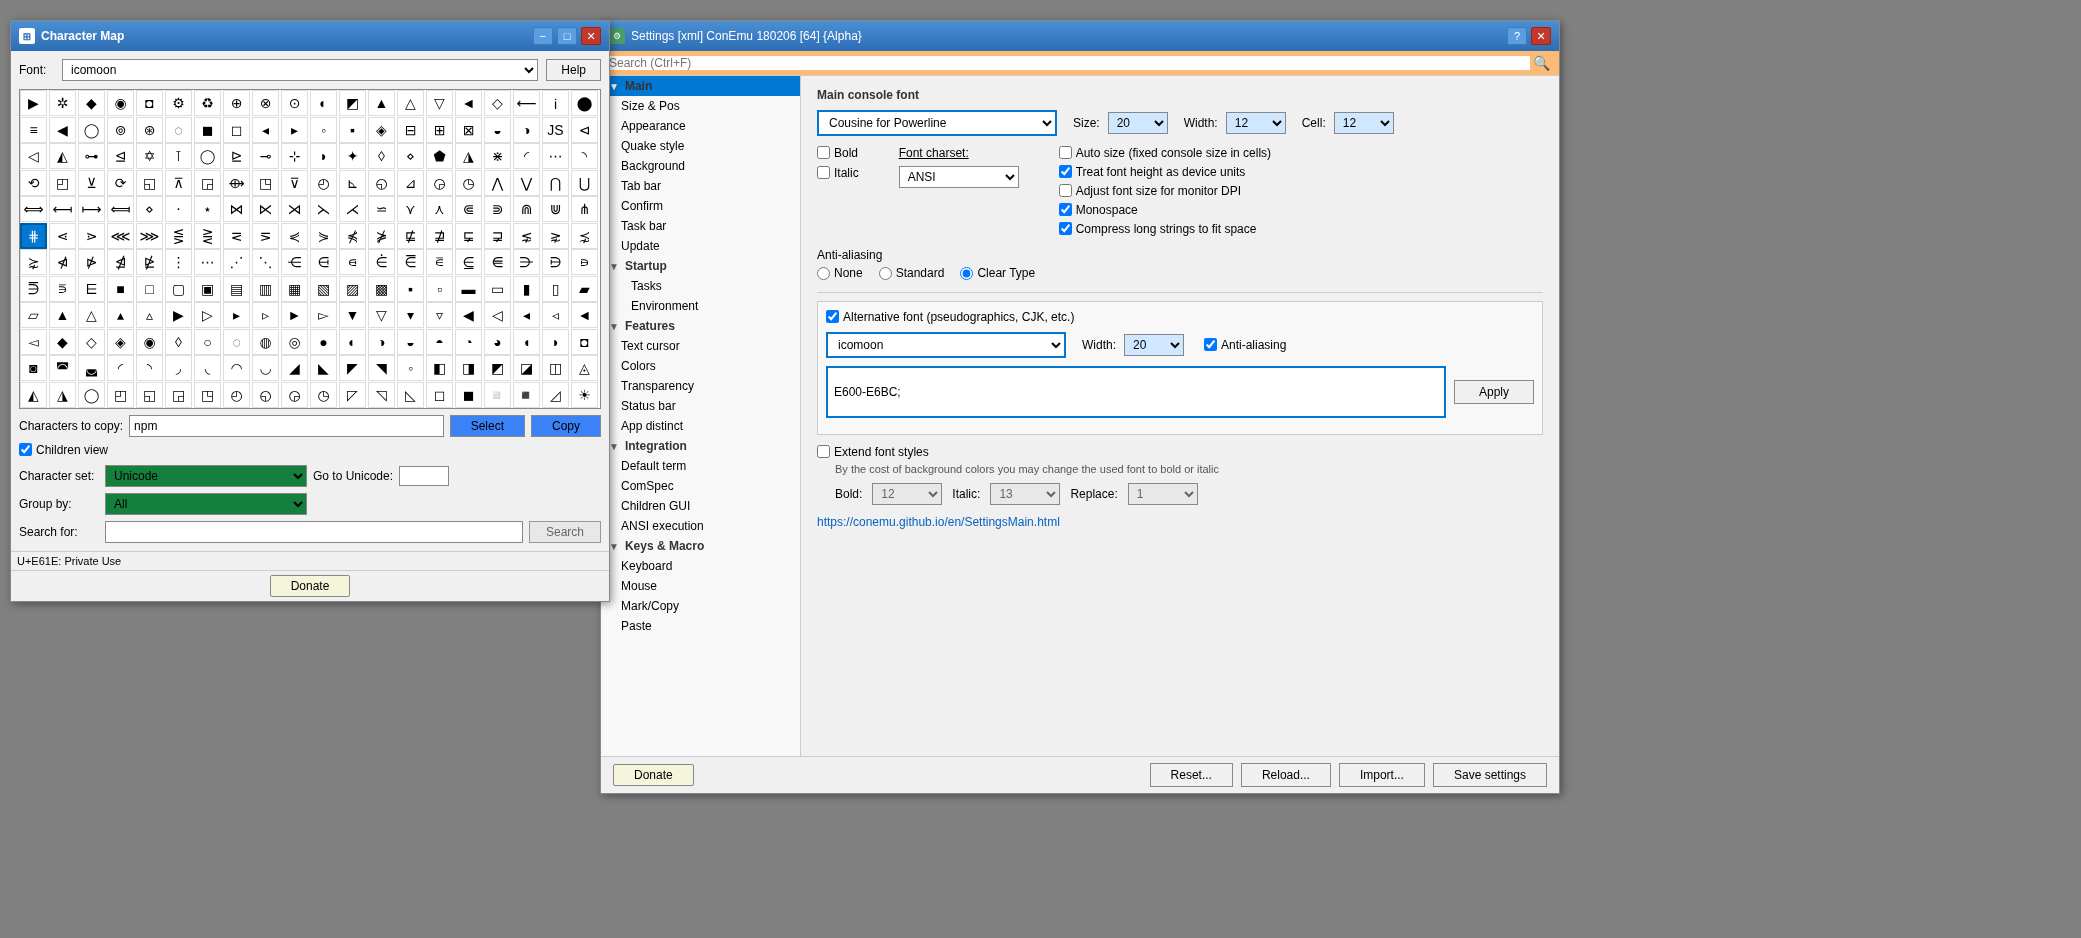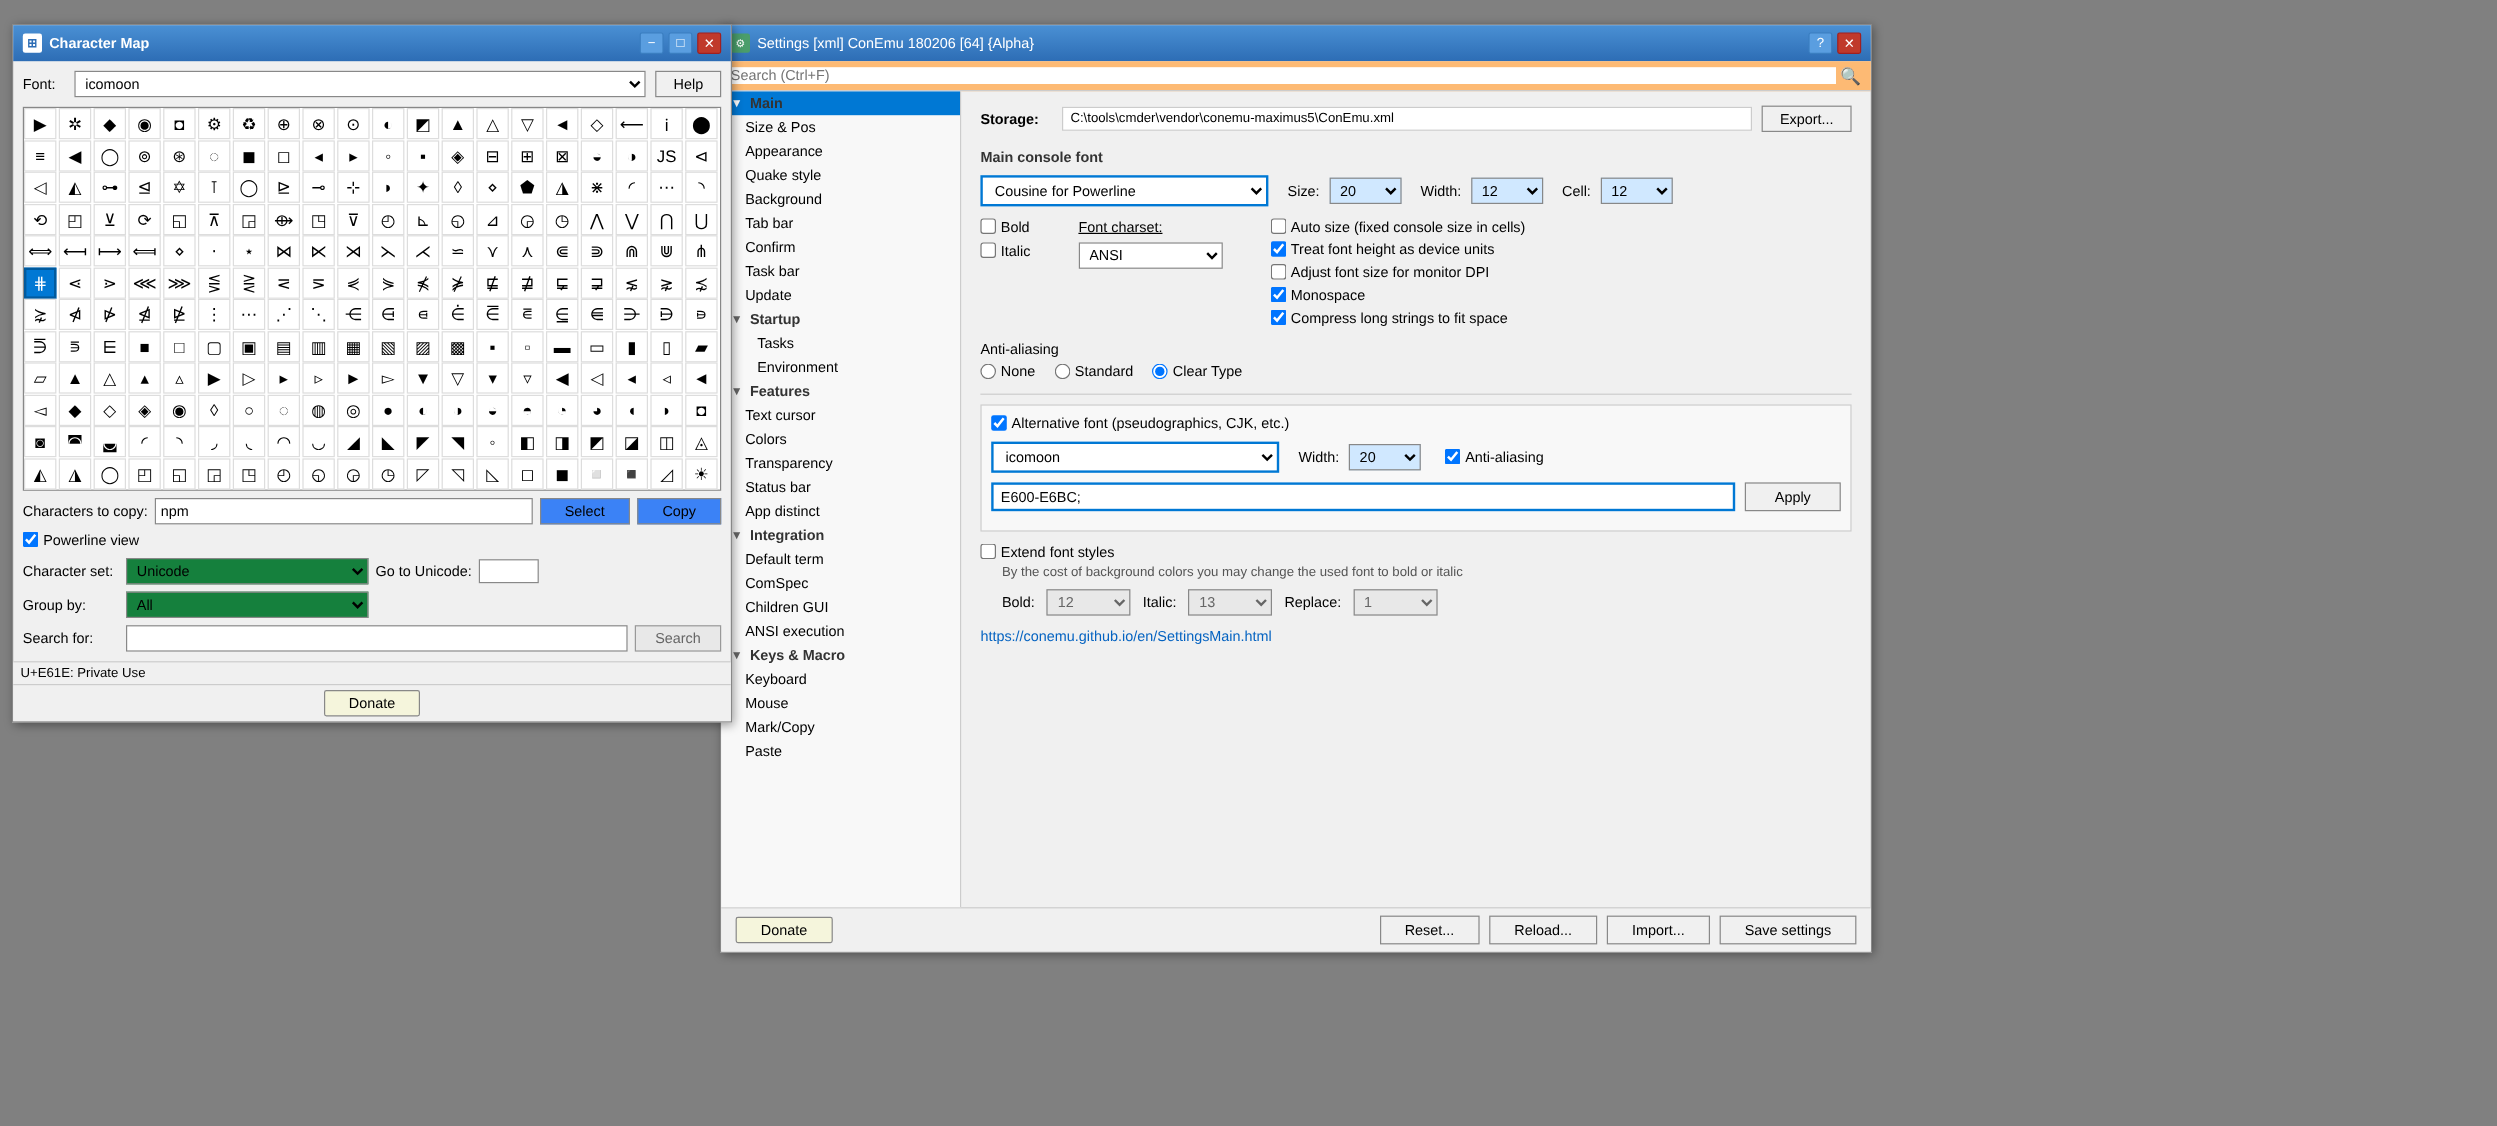--- a/index.html
+++ b/index.html
@@ -474,21 +474,21 @@
     }
 
     .unicode-row {
       display: flex;
       align-items: center;
       gap: 8px;
       margin-bottom: 8px;
     }
     .unicode-input {
       flex: 1;
-      padding: 3px 6px;
+      padding: 17px 6px;
       border: 2px solid #0078d4;
       background: white;
       font-size: 12px;
     }
     .apply-btn {
       padding: 4px 20px;
       border: 1px solid #888;
       background: #f0f0f0;
       cursor: pointer;
       font-size: 12px;
@@ -833,21 +833,21 @@
     <div class="copy-row">
       <span class="copy-label">Characters to copy:</span>
       <input class="copy-input" type="text" value="npm" style="">
       <button class="action-btn">Select</button>
       <button class="action-btn">Copy</button>
     </div>
 
     <div class="advanced-row">
       <label class="checkbox-label">
         <input type="checkbox" checked="" style="">
-        <span>Powerline view</span>
+        <span>Children view</span>
       </label>
     </div>
 
     <div class="options-grid">
       <div class="option-row">
         <span class="option-label">Character set:</span>
         <select class="option-select">
           <option>Unicode</option>
         </select>
       </div>
@@ -985,25 +985,20 @@
         <div class="tree-item sub">
           <span>Mark/Copy</span>
         </div>
         <div class="tree-item sub">
           <span>Paste</span>
         </div>
       </div>
 
     <div class="settings-main">
 
-      <div class="storage-row">
-        <span class="storage-label">Storage:</span>
-        <input class="storage-path" type="text" value="C:\tools\cmder\vendor\conemu-maximus5\ConEmu.xml" style="">
-        <button class="export-btn">Export...</button>
-      </div>
 
       <div class="section-title">Main console font</div>
 
       <div class="font-name-row">
         <select class="font-name-select">
           <option>Cousine for Powerline</option>
         </select>
         <span class="size-label">Size:</span>
         <select class="size-select">
           <option>20</option>

